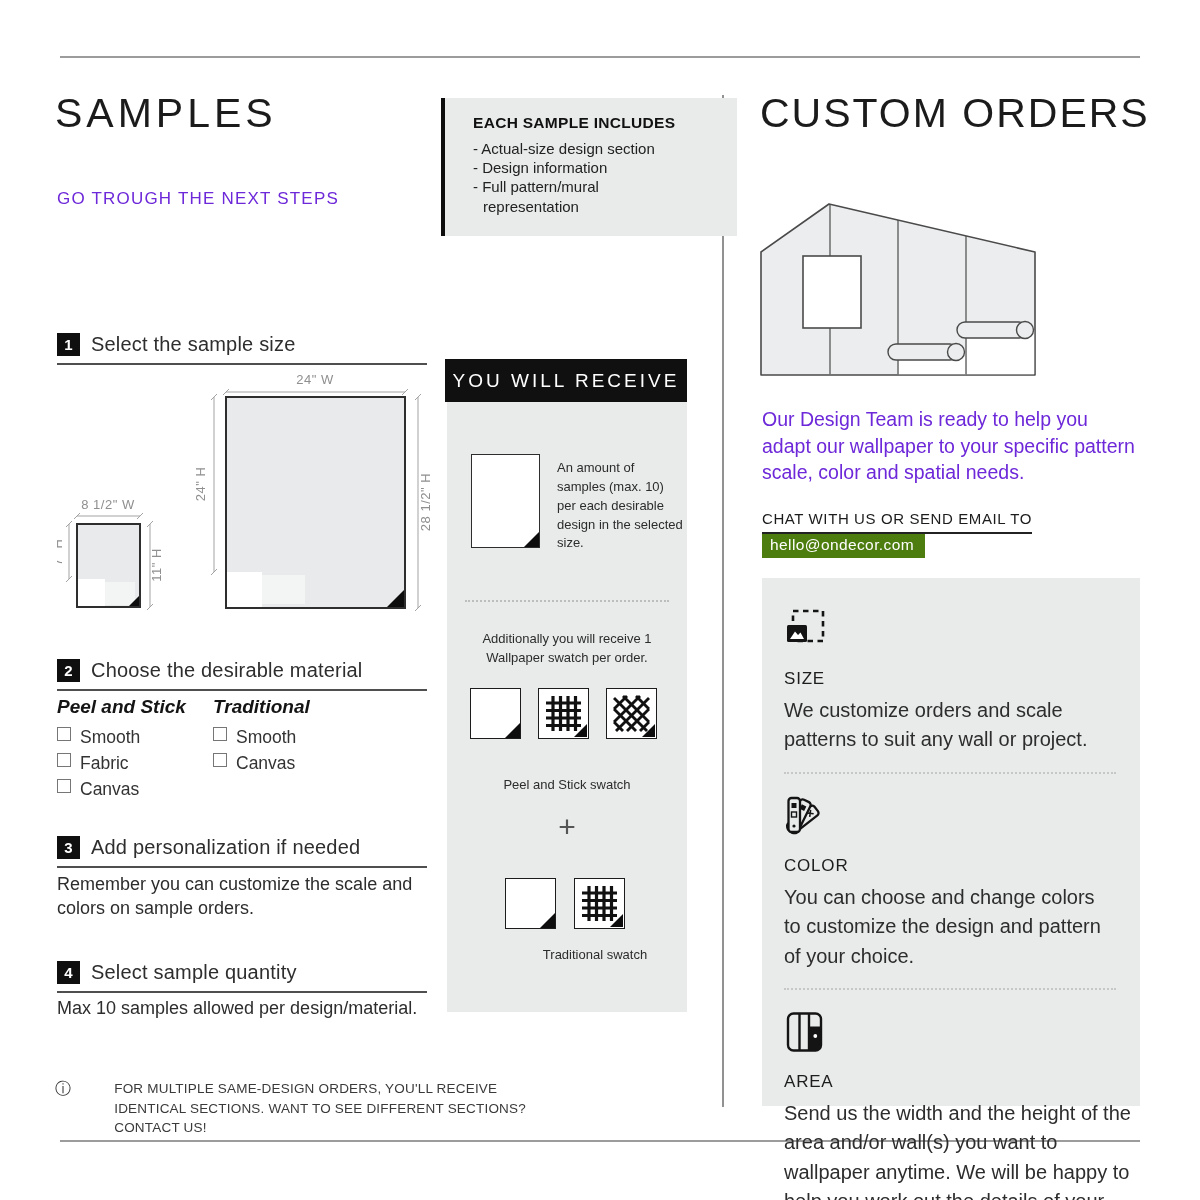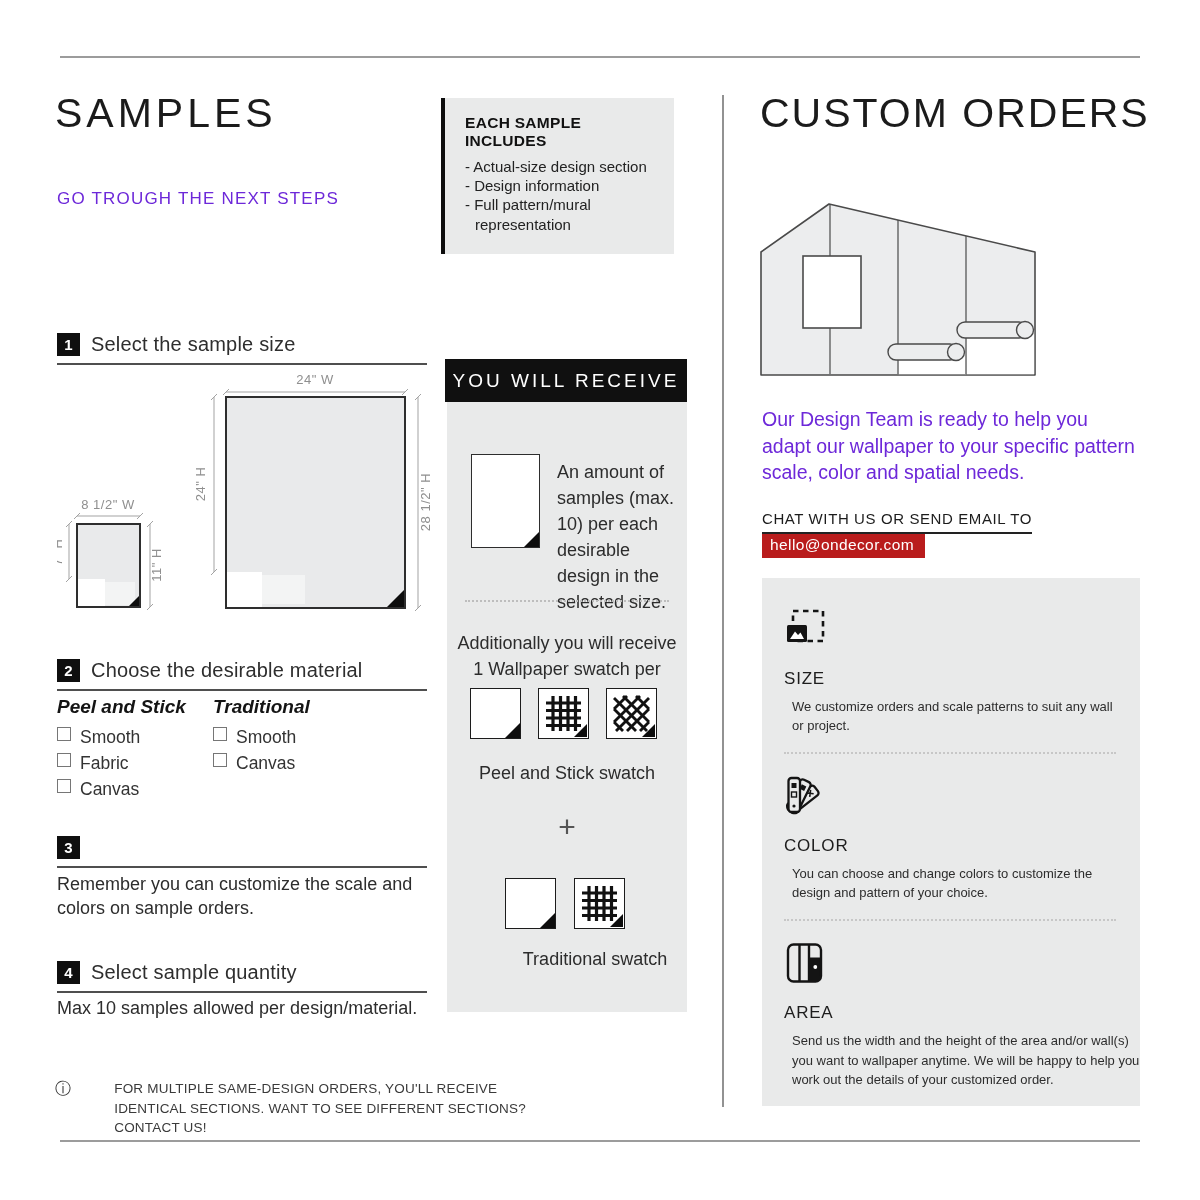--- a/index.html
+++ b/index.html
@@ -26,47 +26,47 @@
   
   .mat-title{font-size:19px;font-weight:700;color:#141414;margin-bottom:9px;font-style:italic;}
   .opt{display:flex;gap:9px;font-size:17.5px;color:#333;margin-bottom:5px;}
   .cb{width:12px;height:12px;border:1.5px solid #767676;background:#fff;flex:0 0 auto;}
 
   .note{font-size:18px;line-height:1.35;color:#2d2d2d;}
   .footnote{display:flex;gap:8px;font-size:13.5px;line-height:1.45;color:#3a3a3a;letter-spacing:0.2px;}
   .footnote .glyph{font-size:16px;line-height:1.2;color:#333;}
 
   
-  .includes-box{position:absolute;left:441px;top:98px;width:233px;box-sizing:border-box;
-      background:#e9eaea;border-left:4px solid #0d0d0d;padding:16px 14px 20px 20px;}
+  .includes-box{position:absolute;left:441px;top:98px;width:296px;box-sizing:border-box;
+      background:#e9eaea;border-left:4px solid #0d0d0d;padding:16px 14px 20px 28px;}
   .includes-title{font-size:15.5px;font-weight:700;letter-spacing:0.3px;color:#111;margin-bottom:7px;}
   .includes-item{font-size:15px;line-height:1.28;color:#222;padding-left:10px;text-indent:-10px;width:215px;}
 
   .receive-header{position:absolute;left:445px;top:359px;width:242px;height:43px;background:#101010;
       color:#fff;display:flex;align-items:center;justify-content:center;font-size:19px;letter-spacing:3px;}
   .receive-panel{position:absolute;left:447px;top:402px;width:240px;height:610px;background:#e9eaea;}
 
   .sheet-icon{position:absolute;left:24px;top:52px;width:67px;height:92px;background:#fff;
       border:1.6px solid #2d2d2d;}
   .corner{position:absolute;right:0;bottom:0;width:0;height:0;
       border-bottom:15px solid #0d0d0d;border-left:15px solid transparent;}
   .swatch{width:49px;height:49px;border:1.6px solid #1c1c1c;background:#fff;position:relative;flex:0 0 auto;}
   .swatch svg{position:absolute;left:0;top:0;width:100%;height:100%;}
-  .mid-text{font-size:18px;line-height:1.45;color:#2c2c2c;}
+  .mid-text{font-size:13px;line-height:1.45;color:#2c2c2c;}
   .center{text-align:center;}
 
   
   .contact-label{font-size:15px;letter-spacing:0.6px;color:#1c1c1c;border-bottom:2px solid #222;
       padding-bottom:5px;display:inline-block;}
-  .email-box{display:inline-block;background:#b91c1c;color:#fff;font-size:15.5px;letter-spacing:0.4px;
+  .email-box{display:inline-block;background:#4d7c0f;color:#fff;font-size:15.5px;letter-spacing:0.4px;
       padding:2px 11px 4px 8px;}
   .features-panel{position:absolute;left:762px;top:578px;width:378px;height:528px;background:#e9eaea;
       box-sizing:border-box;padding:30px 24px 0 22px;}
   .feature-title{font-size:17px;letter-spacing:0.8px;color:#1d1d1d;margin:15px 0 7px 0;font-weight:400;}
-  .feature-text{font-size:13px;line-height:1.47;color:#2d2d2d;margin:8px;}
+  .feature-text{font-size:20px;line-height:1.47;color:#2d2d2d;margin:0;}
   .feature-div{border-top:2px dotted #c7c7c7;margin:17px 0 21px 0;}
 
   svg text{font-family:"Liberation Sans", sans-serif;}
   .dimtext{font-size:13px;fill:#8f8f8f;letter-spacing:0.5px;}
 </style>
 </head>
 <body>
 
 <div id="canvas">
 
@@ -151,20 +151,21 @@
       </div>
       <div class="opt">
         <span class="cb"></span>
         <span>Canvas</span>
       </div>
     </div>
   </div>
 
   <div class="step" style="top:836px;">
     <span class="step-num">3</span>
+    <span class="step-label">Add personalization if needed</span>
   </div>
   <div class="abs note" style="left:57px;top:872px;width:385px;">Remember you can customize the scale and colors on sample orders.</div>
 
   <div class="step" style="top:961px;">
     <span class="step-num">4</span>
     <span class="step-label">Select sample quantity</span>
   </div>
   <div class="abs note" style="left:57px;top:996px;width:400px;">Max 10 samples allowed per design/material.</div>
 
   <div class="abs footnote" style="left:55px;top:1079px;width:475px;">
@@ -221,21 +222,21 @@
             <line x1="29" y1="7" x2="42" y2="20"></line>
               <line x1="16" y1="7" x2="42" y2="33"></line>
             <line x1="7" y1="9" x2="40" y2="42"></line>
               <line x1="7" y1="20" x2="29" y2="42"></line>
             <line x1="7" y1="33" x2="16" y2="42"></line>
           </g>
           <path d="M35,48 L48,48 L48,35 Z" fill="#0d0d0d"></path>
         </svg>
       </div>
     </div>
-    <div class="abs mid-text center" style="left:0;top:358px;width:240px;">Peel and Stick swatch</div>
+    <div class="abs mid-text center" style="left:0;top:374px;width:240px;">Peel and Stick swatch</div>
 
     <div class="abs center" style="left:0;top:408px;width:240px;font-size:30px;font-weight:300;color:#555;">+</div>
 
     <div class="abs" style="left:58px;top:476px;display:flex;gap:18px;">
       <div class="swatch">
         <span class="corner"></span>
       </div>
       <div class="swatch">
         <svg viewBox="0 0 49 49">
           <g stroke="#111" stroke-width="3.2">

